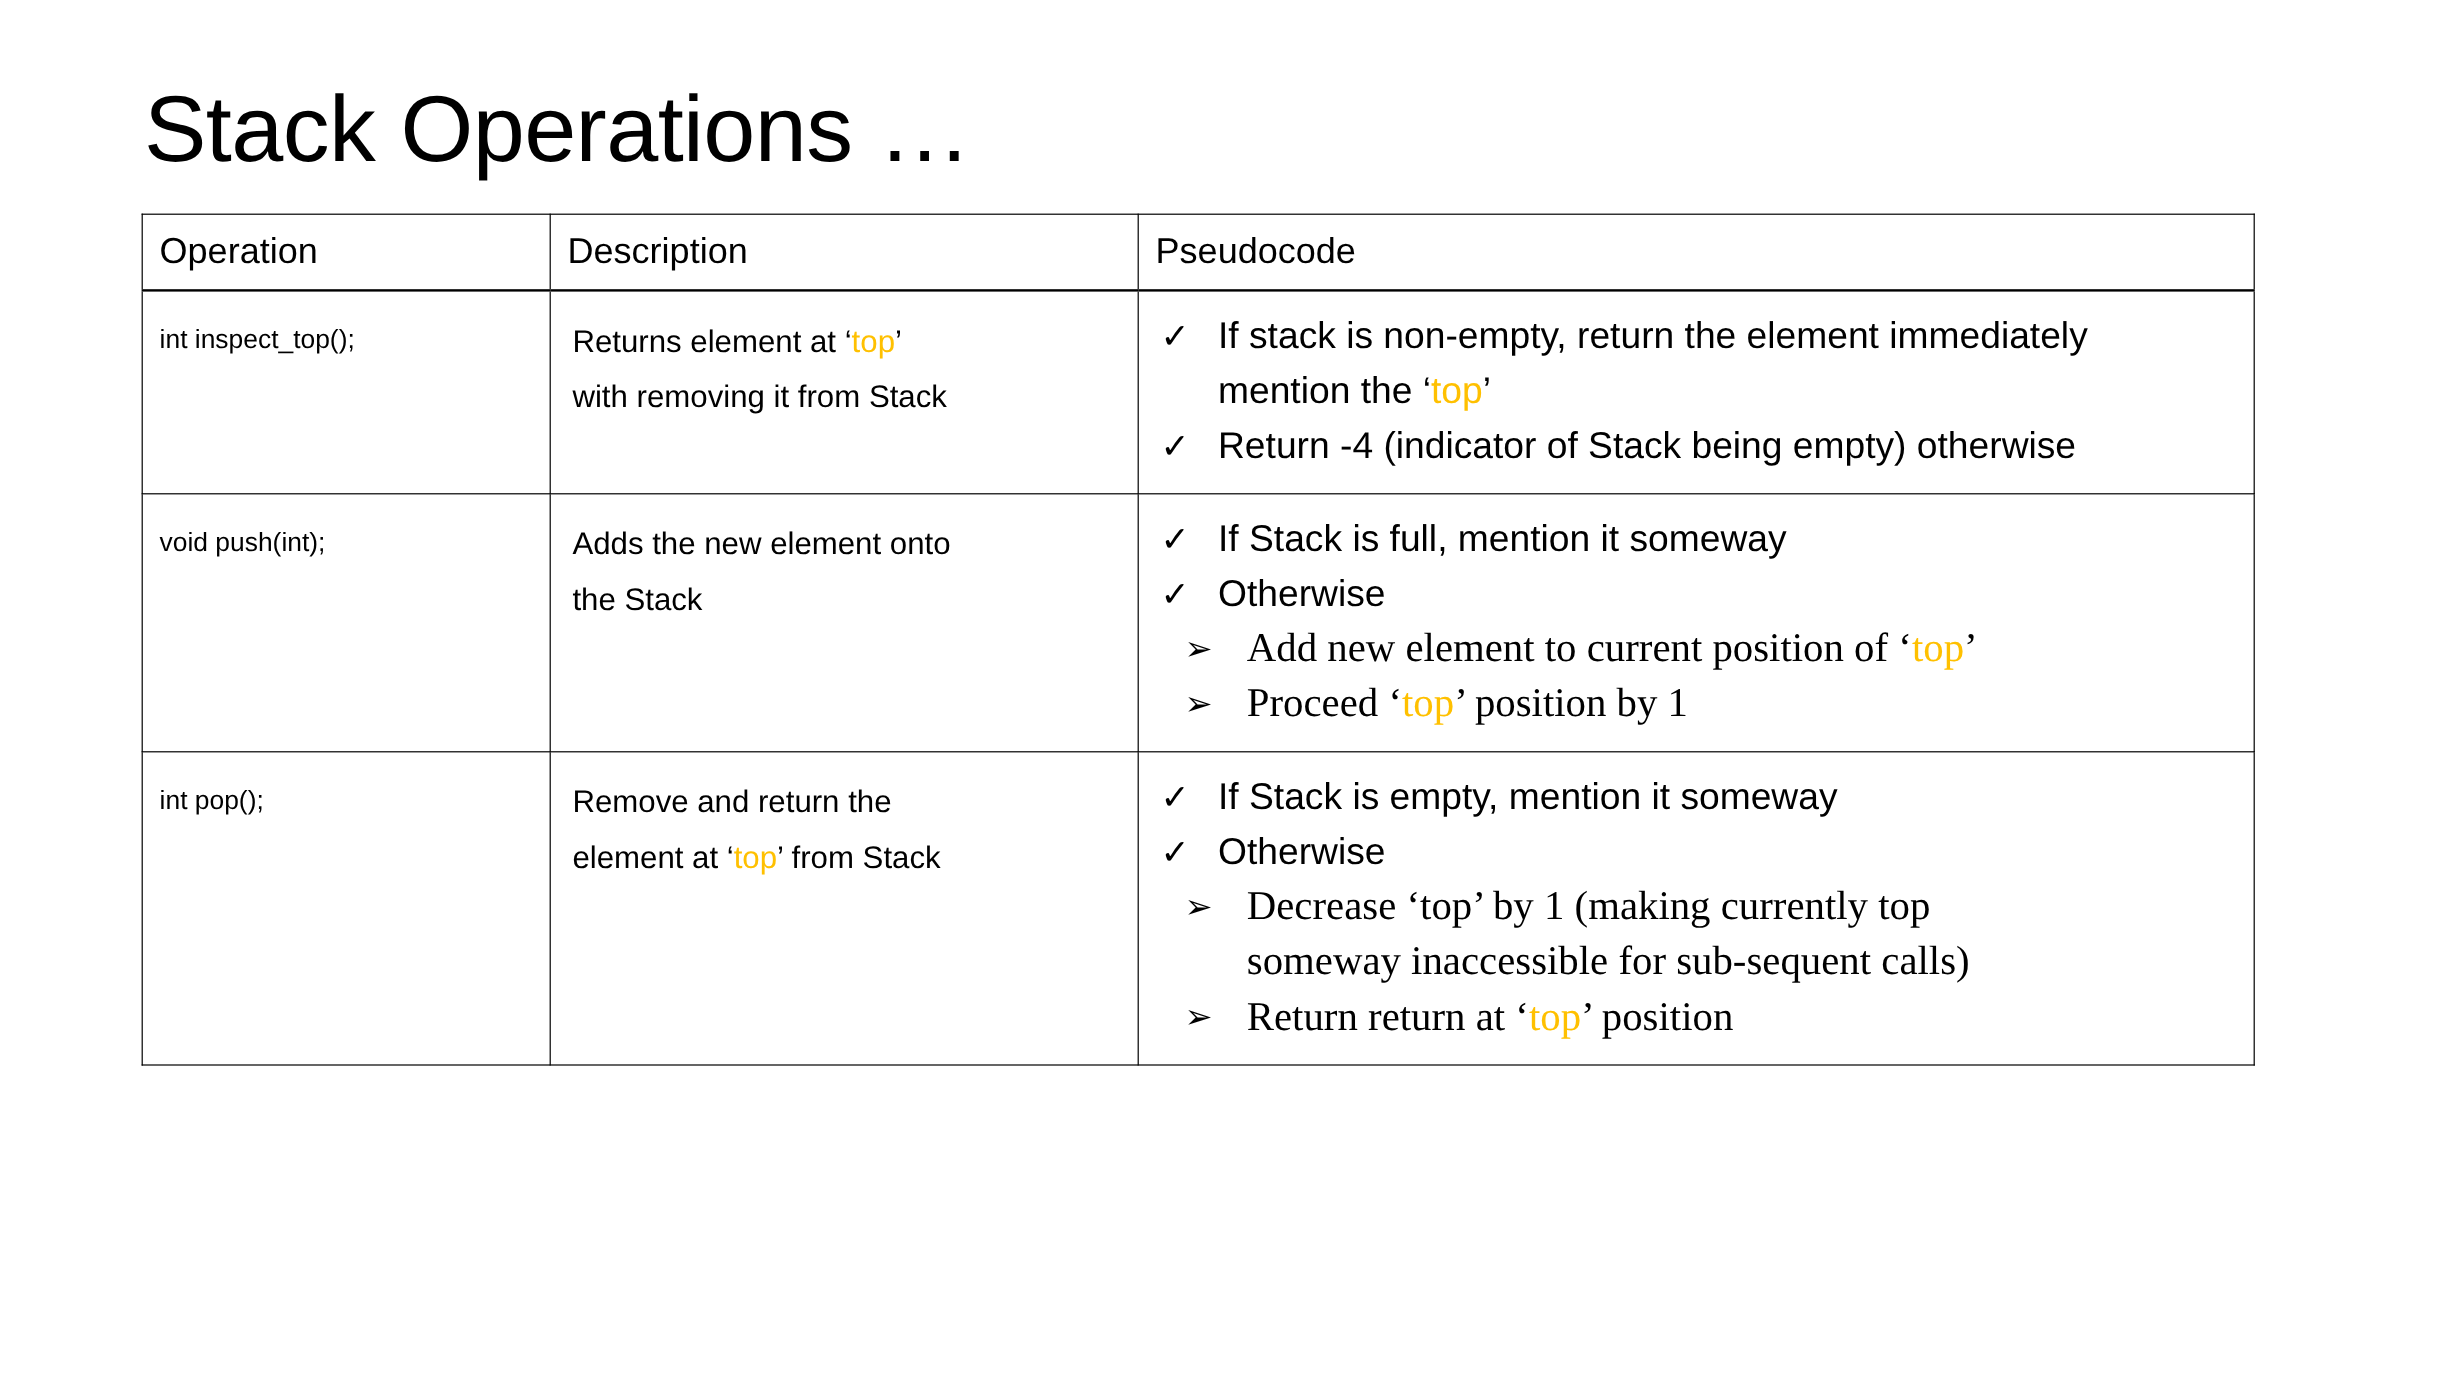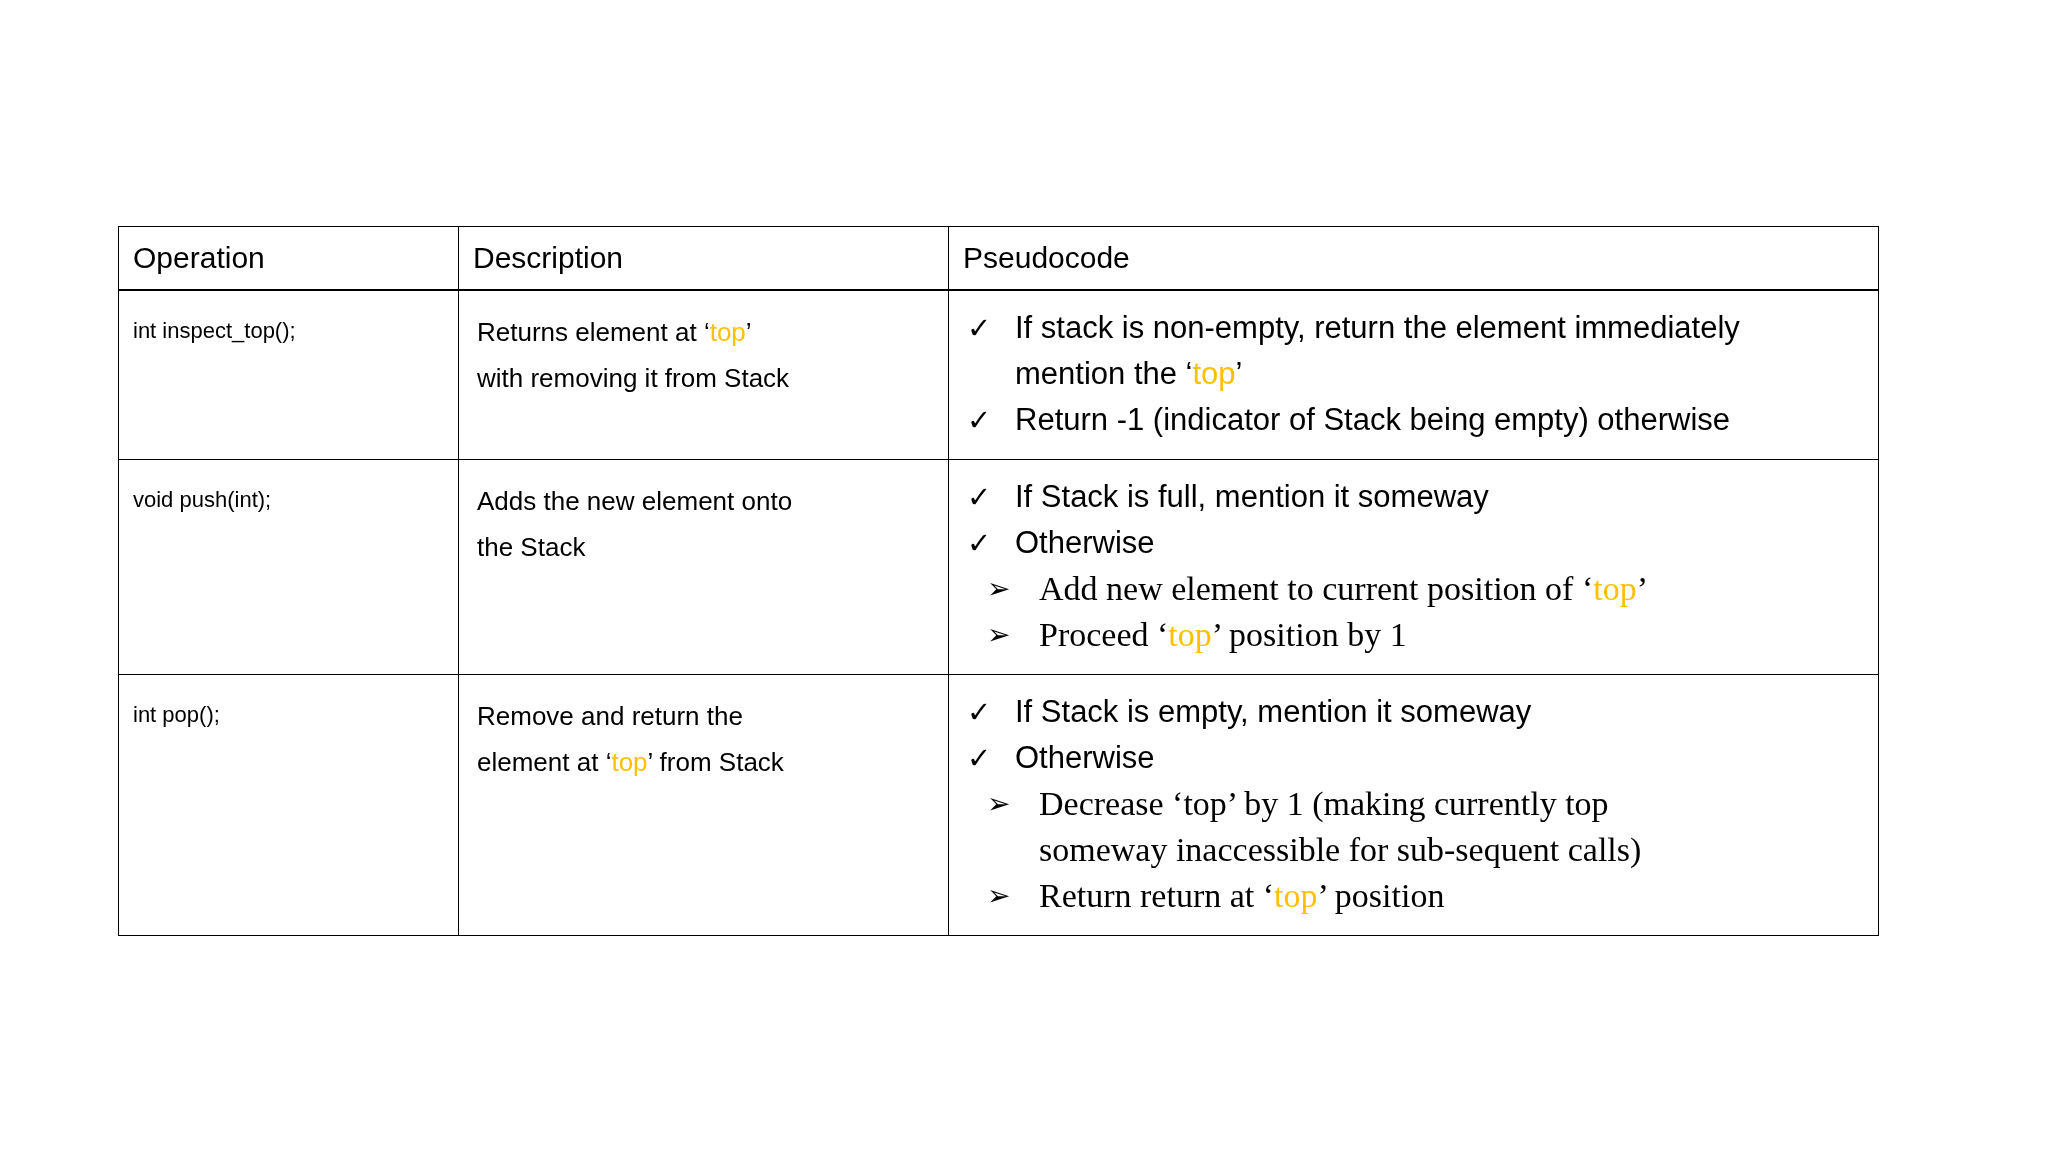--- a/index.html
+++ b/index.html
@@ -32,21 +32,20 @@
     color: #000000;
     white-space: nowrap;
     z-index: 3;
   }
   .table-wrap {
     position: absolute;
     left: 118px;
     top: 178px;
     width: 1760px;
     z-index: 2;
-    margin-top: 48px;
   }
   table.ops {
     border-collapse: collapse;
     width: 1760px;
     table-layout: fixed;
     background: transparent;
   }
   table.ops col.c1 { width: 340px; }
   table.ops col.c2 { width: 490px; }
   table.ops col.c3 { width: 930px; }
@@ -131,20 +130,21 @@
   .kw {
     color: #FFC000;
   }
   .line { display: block; }
 </style>
 </head>
 <body>
 
 <div class="slide">
 
+  <div class="slide-title">Stack Operations …</div>
 
   <div class="table-wrap">
     <table class="ops">
       <colgroup>
         <col class="c1">
           <col class="c2">
           <col class="c3">
       </colgroup>
       <thead>
         <tr>
@@ -174,21 +174,21 @@
           <td>
             <div class="cell-pc">
               <ul class="checks">
                 <li>
                   <span class="bullet-check">✓</span>
                   <span class="line">If stack is non-empty, return the element immediately</span>
                   <span class="line"><span>mention the ‘</span><span class="kw">top</span><span>’</span></span>
                 </li>
                 <li>
                   <span class="bullet-check">✓</span>
-                  <span class="line">Return -1 (indicator of Stack being empty) otherwise</span>
+                  <span class="line">Return -4 (indicator of Stack being empty) otherwise</span>
                 </li>
               </ul>
             </div>
           </td>
         </tr>
 
         <tr class="r2">
           <td>
             <div class="cell-op">void push(int);</div>
           </td>

